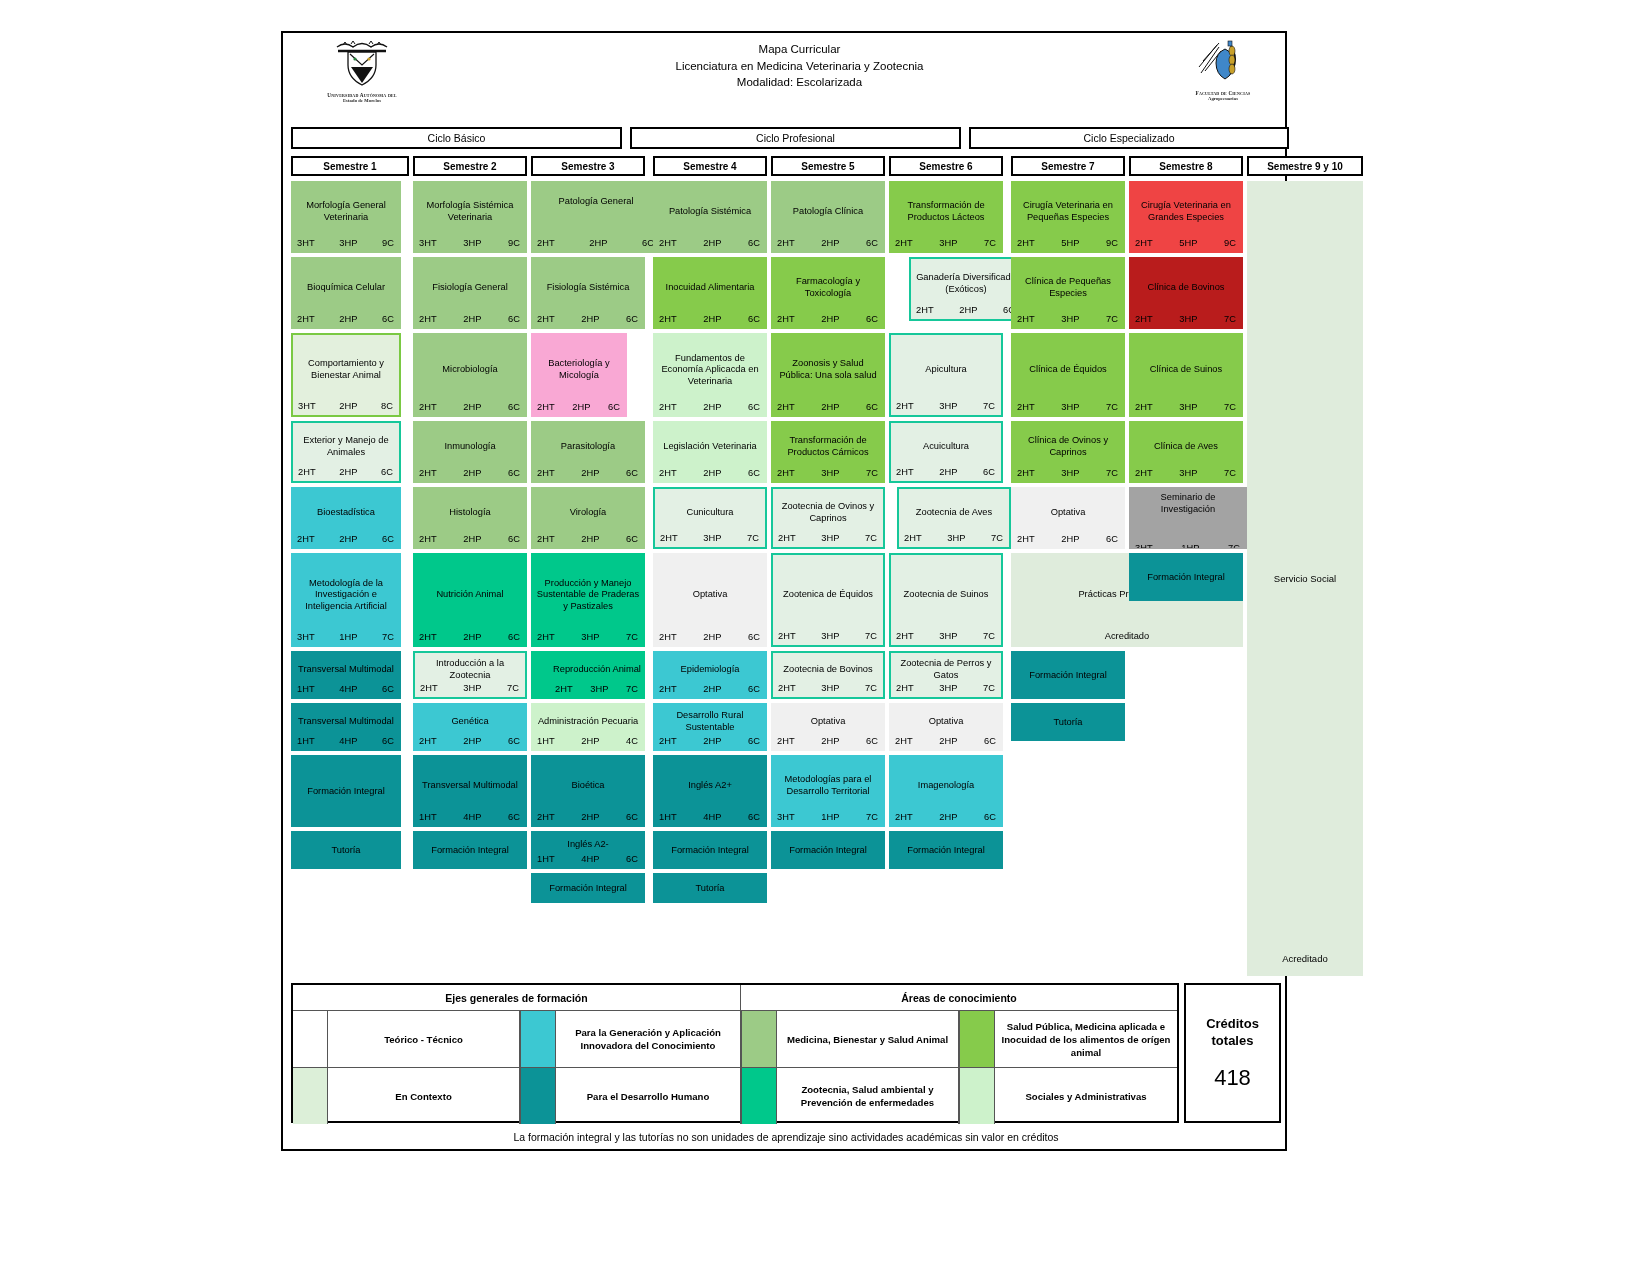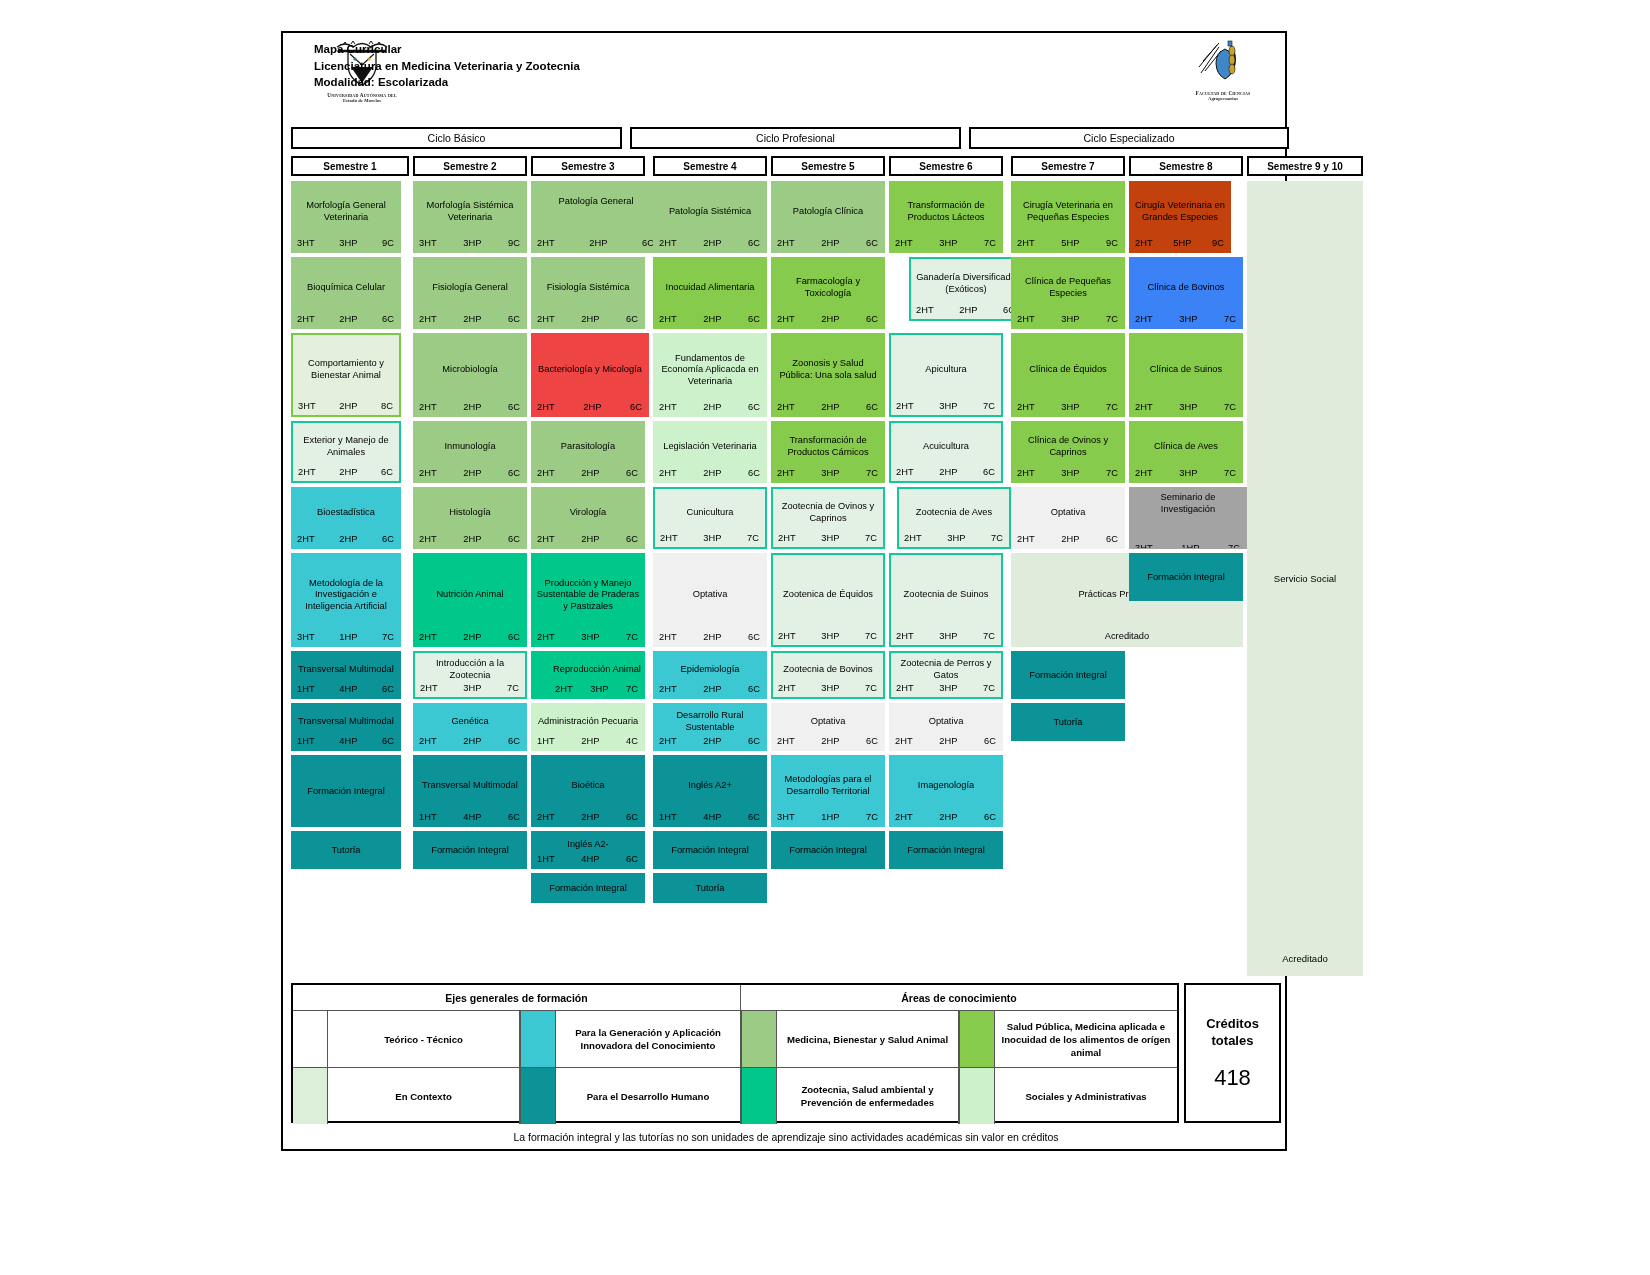--- a/index.html
+++ b/index.html
@@ -2,21 +2,21 @@
 <html><head>
 <meta charset="utf-8">
 <style>
   html,body{margin:0;padding:0;background:#ffffff;}
   body{font-family:"Liberation Sans", sans-serif;}
   #page{position:relative;width:1650px;height:1275px;background:#fff;}
   #frame{position:absolute;left:281px;top:31px;width:1006px;height:1120px;border:2px solid #000;box-sizing:border-box;}
 
   
   .hdr{position:relative;height:78px;}
-  .hdr-title{position:absolute;left:0;right:0;top:8px;font-weight:bold;font-size:11.5px;line-height:16.5px;color:#000;padding-left:31px;}
+  .hdr-title{position:absolute;left:0;right:0;top:8px;text-align:center;font-weight:normal;font-size:11.5px;line-height:16.5px;color:#000;padding-left:31px;}
   .logo-left{position:absolute;left:18px;top:6px;width:122px;text-align:center;}
   .logo-right{position:absolute;right:10px;top:6px;width:104px;text-align:center;}
   .logo-cap{font-family:"Liberation Serif",serif;font-size:5.2px;letter-spacing:.2px;line-height:6.4px;color:#1a1a1a;font-variant:small-caps;font-weight:bold;margin-top:1px;}
   .logo-cap2{font-family:"Liberation Serif",serif;font-size:4.6px;line-height:5.6px;color:#1a1a1a;font-weight:bold;letter-spacing:.1px;}
 
   
   .cycles{position:absolute;left:8px;top:94px;width:990px;height:22px;}
   .cycle{position:absolute;top:0;height:22px;border:2px solid #000;box-sizing:border-box;background:#fff;
          display:flex;align-items:center;justify-content:center;font-size:10.5px;color:#000;}
   
@@ -290,21 +290,21 @@
             </div>
           </div>
           <div class="card" style="top: 76px; left: 0px; height: 72px; background: rgb(156, 203, 134); width: 114px;">
             <div class="nm">Fisiología Sistémica</div>
             <div class="hrs">
               <span>2HT</span>
               <span>2HP</span>
               <span>6C</span>
             </div>
           </div>
-          <div class="card" style="top: 152px; left: 0px; height: 84px; background: #ef4444; width: 118px;">
+          <div class="card" style="top: 152px; left: 0px; height: 84px; background: #f9a8d4; width: 96px;">
             <div class="nm">Bacteriología y Micología</div>
             <div class="hrs">
               <span>2HT</span>
               <span>2HP</span>
               <span>6C</span>
             </div>
           </div>
           <div class="card" style="top: 240px; left: 0px; height: 62px; background: rgb(156, 203, 134); width: 114px;">
             <div class="nm">Parasitología</div>
             <div class="hrs">
@@ -645,29 +645,29 @@
             <div style="font-size: 9.3px; text-align: center; color: rgb(0, 0, 0); padding-bottom: 2px;">Acreditado</div>
           </div>
           <div class="card act nohrs" style="top: 470px; left: 0px; height: 48px; background: rgb(12, 147, 151); width: 114px;">
             <div class="nm">Formación Integral</div>
           </div>
           <div class="card act nohrs" style="top: 522px; left: 0px; height: 38px; background: rgb(12, 147, 151); width: 114px;">
             <div class="nm">Tutoría</div>
           </div>
         </div>
         <div class="col" style="left: 838px; width: 114px;">
-          <div class="card" style="top: 0px; left: 0px; height: 72px; background: #c2410c; width: 102px;">
+          <div class="card" style="top: 0px; left: 0px; height: 72px; background: #ef4444; width: 114px;">
             <div class="nm">Cirugía Veterinaria en Grandes Especies</div>
             <div class="hrs">
               <span>2HT</span>
               <span>5HP</span>
               <span>9C</span>
             </div>
           </div>
-          <div class="card" style="top: 76px; left: 0px; height: 72px; background: #3b82f6; width: 114px;">
+          <div class="card" style="top: 76px; left: 0px; height: 72px; background: #b91c1c; width: 114px;">
             <div class="nm">Clínica de Bovinos</div>
             <div class="hrs">
               <span>2HT</span>
               <span>3HP</span>
               <span>7C</span>
             </div>
           </div>
           <div class="card" style="top: 152px; left: 0px; height: 84px; background: rgb(134, 203, 75); width: 114px;">
             <div class="nm">Clínica de Suinos</div>
             <div class="hrs">

